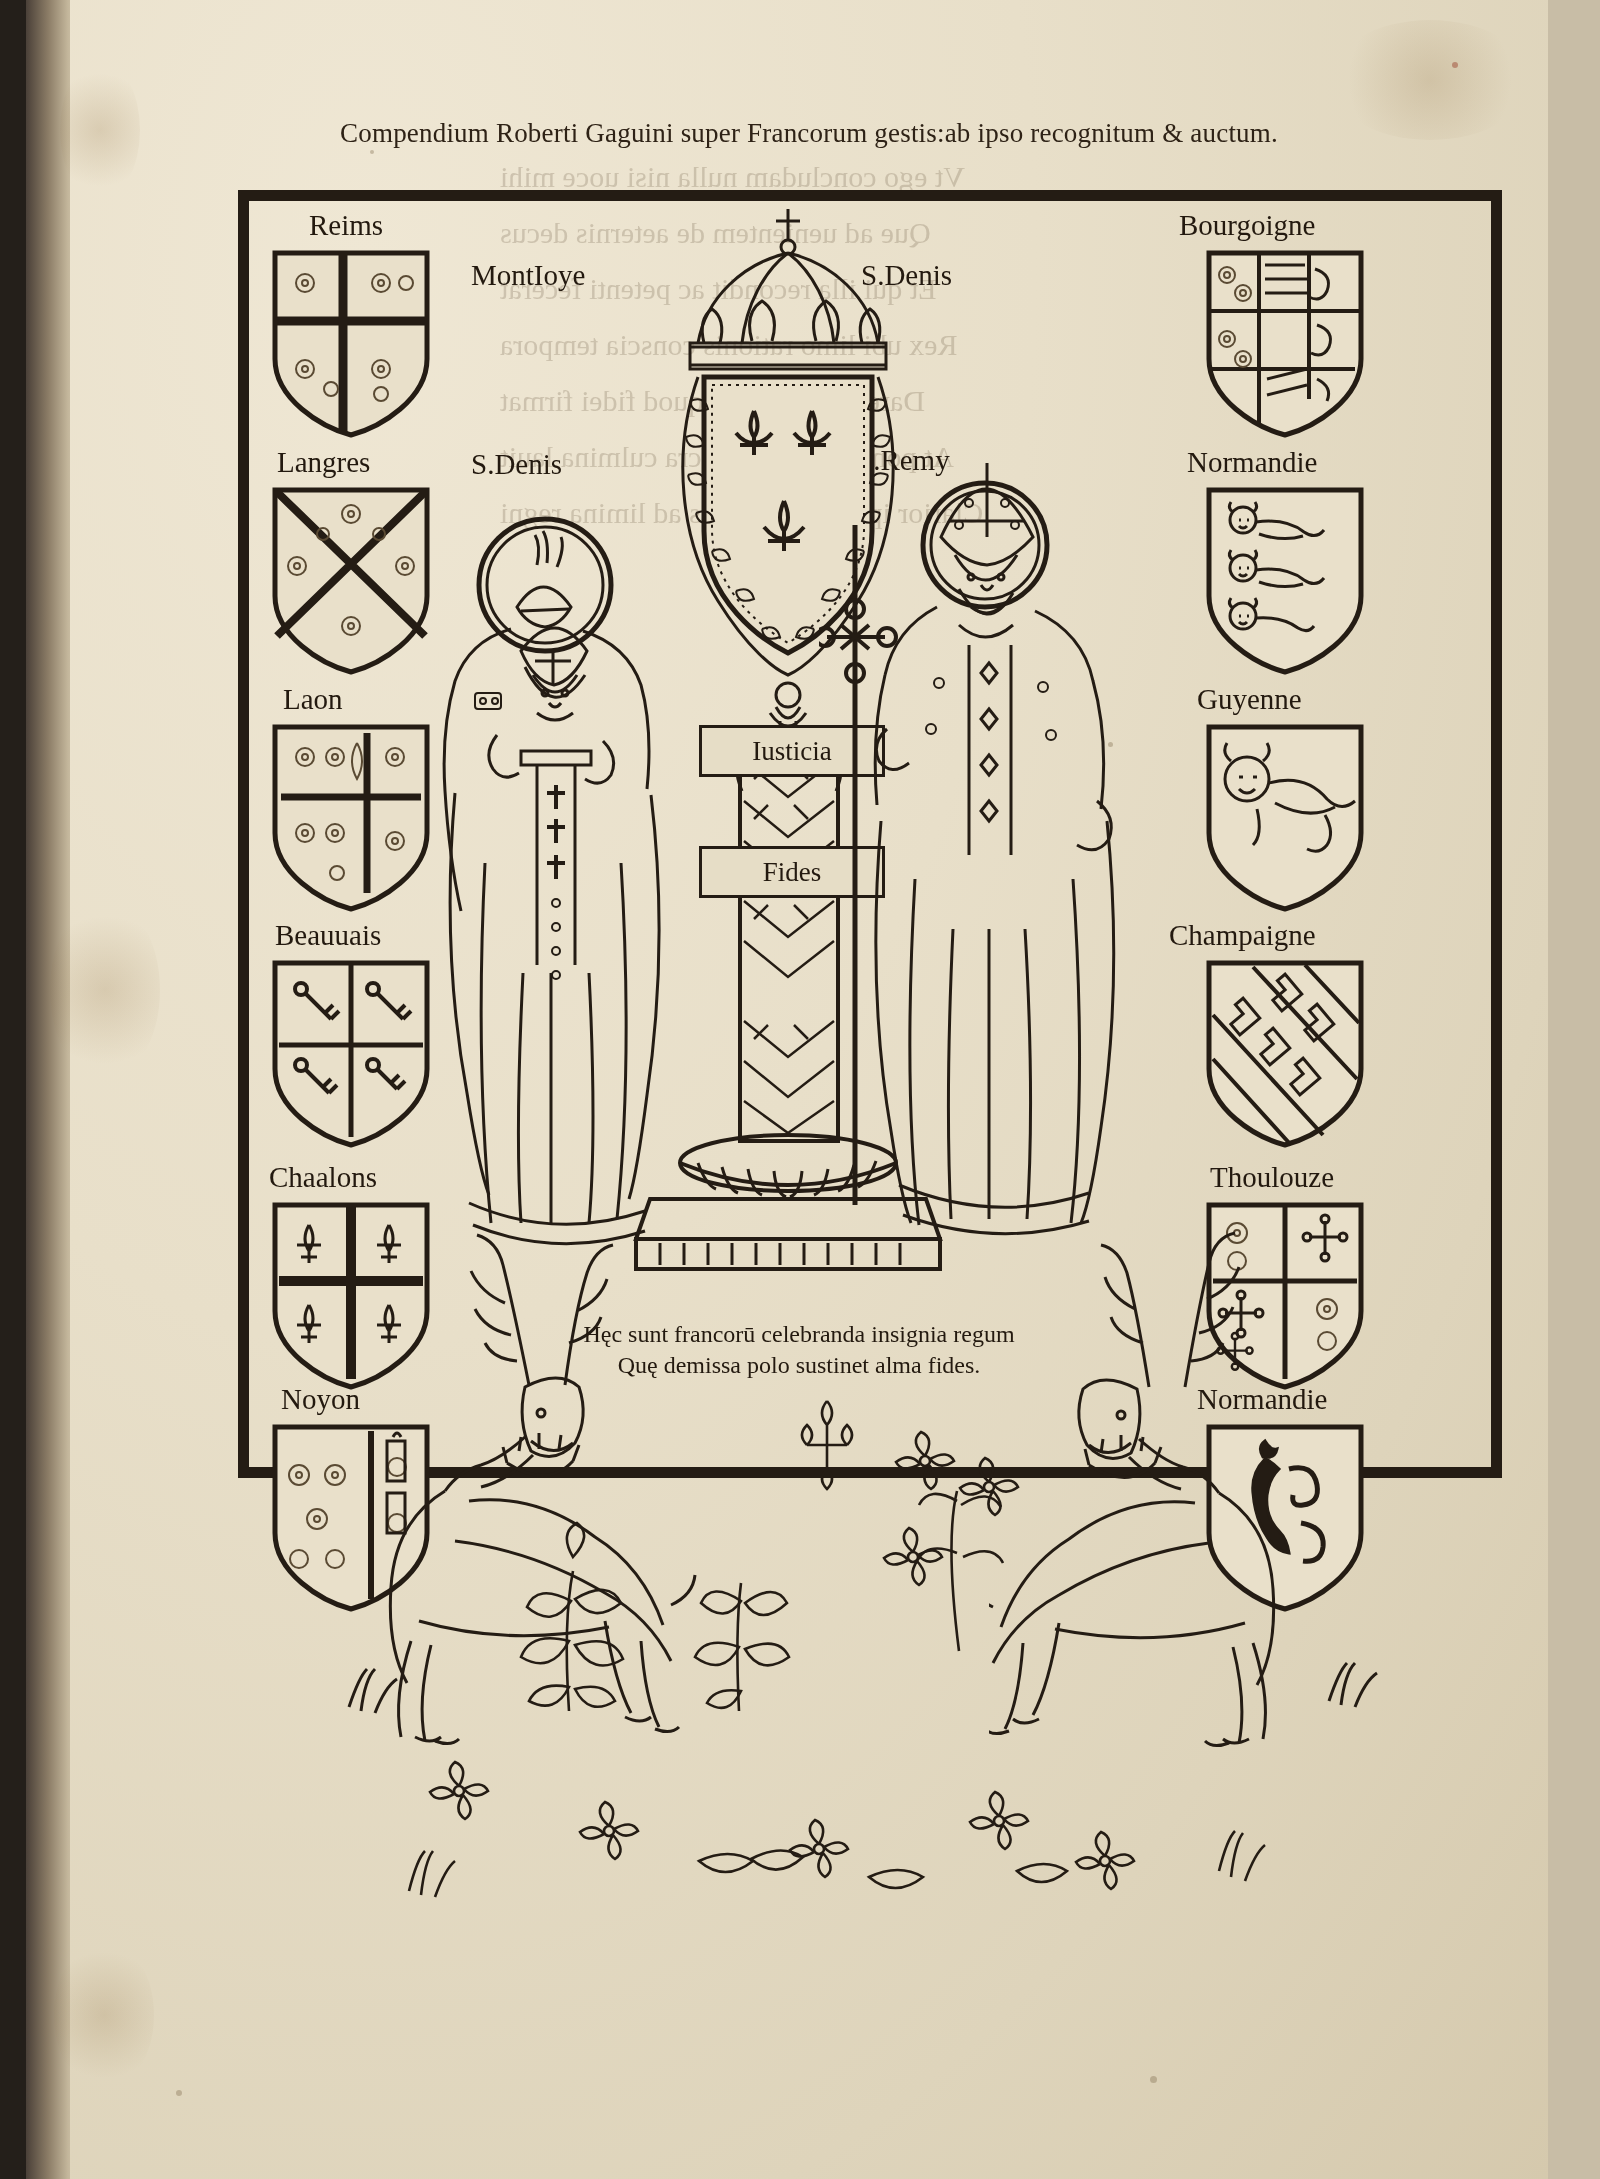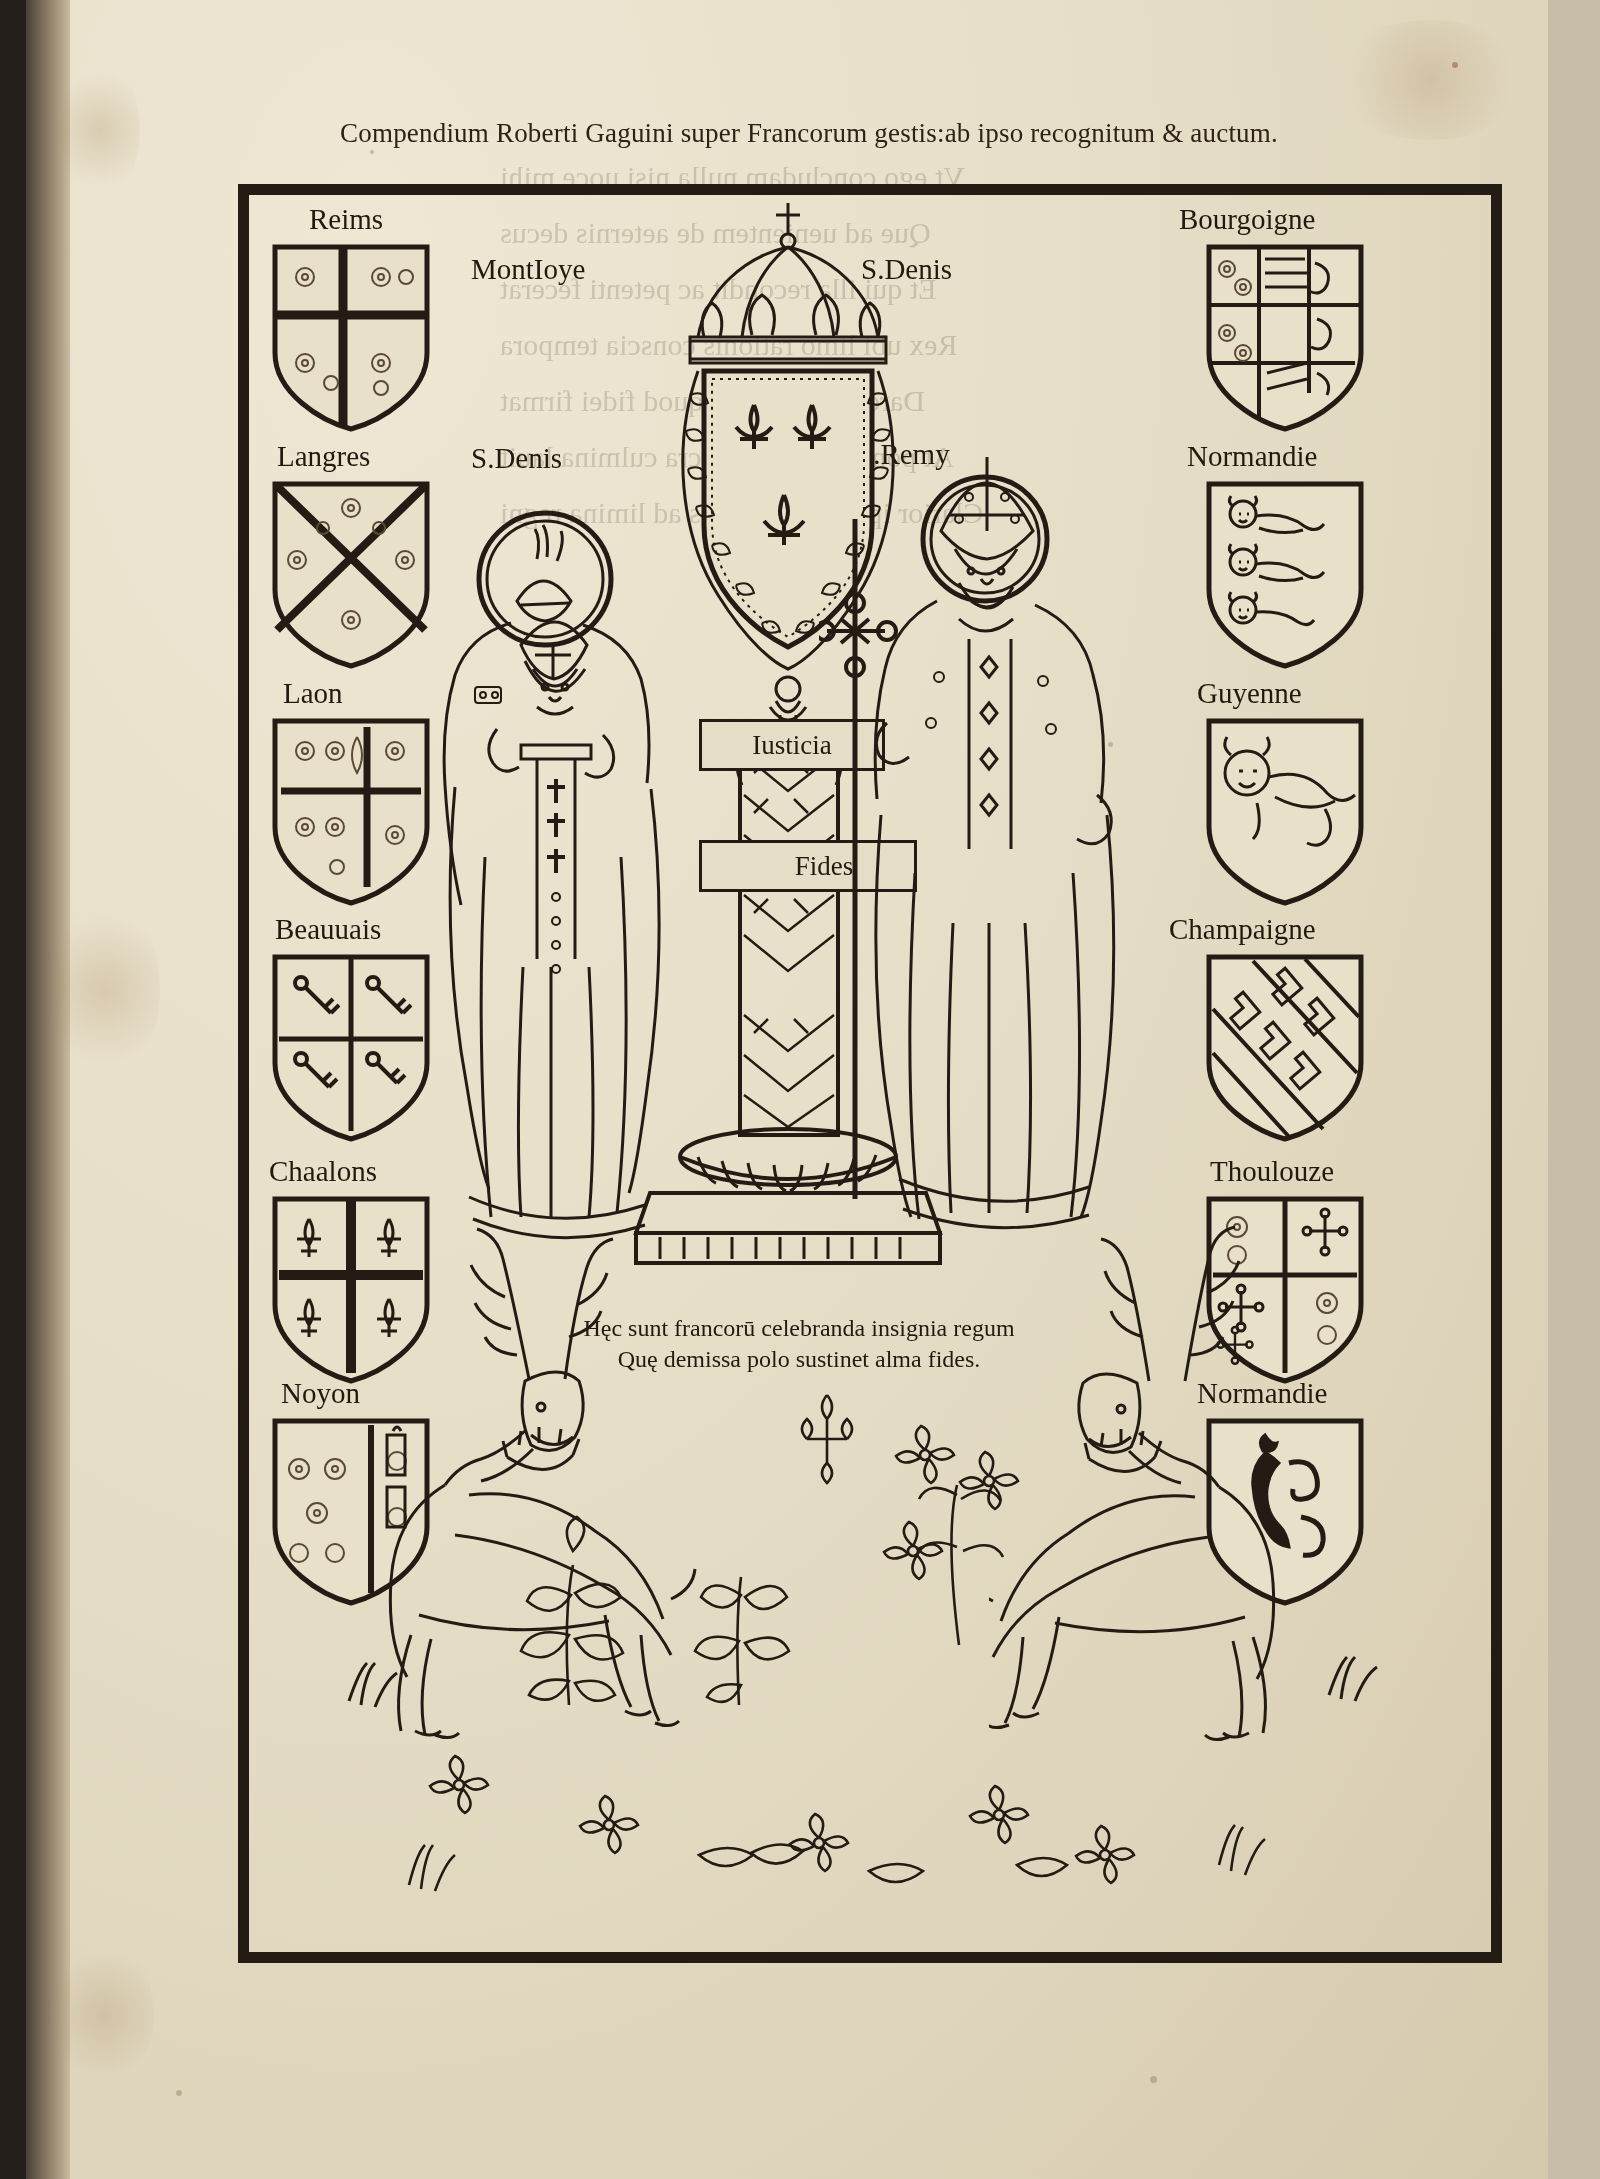--- a/index.html
+++ b/index.html
@@ -76,23 +76,23 @@
     font-size: 30px;
     font-family: "Liberation Serif", serif;
     transform: scaleX(-1);
     pointer-events: none;
     white-space: nowrap;
   }
   
   .woodcut-frame {
     position: absolute;
     left: 168px;
-    top: 184px;
+    top: 190px;
     width: 1264px;
-    height: 1779px;
+    height: 1288px;
     border: 11px solid #241c14;
     box-sizing: border-box;
     background: transparent;
   }
   .woodcut-inner {
     position: absolute;
     inset: 0;
   }
   
   .label {
@@ -531,21 +531,21 @@
               <path d="M56 998 H332 L346 1038 H42 Z"></path>
               <path d="M42 1038 H346 V1068 H42 Z"></path>
               <g stroke-width="3">
                 <path d="M66 1042 v22 M90 1042 v22 M114 1042 v22 M138 1042 v22 M162 1042 v22 M186 1042 v22 M210 1042 v22 M234 1042 v22 M258 1042 v22 M282 1042 v22 M306 1042 v22"></path>
               </g>
             </g>
           </svg>
         </div>
 
         <div class="banner" style="left:450px;top:492px;width:180px;height:46px;">Iusticia</div>
-        <div class="banner" style="left:450px;top:613px;width:180px;height:46px;padding-left:32px;">Fides</div>
+        <div class="banner" style="left:450px;top:613px;width:180px;height:46px;">Fides</div>
 
         <div class="fig" style="left:176px;top:302px;">
           <svg width="330" height="760" viewBox="0 0 330 760">
             <g fill="none" stroke="#241c14" stroke-width="3">
 
               <circle cx="120" cy="82" r="66" stroke-width="5"></circle>
               <circle cx="120" cy="82" r="58"></circle>
 
               <path d="M92 104 q26 -40 54 0 q-10 18 -26 20 q-18 -2 -28 -20 z"></path>
               <path d="M96 108 l48 -2"></path>

